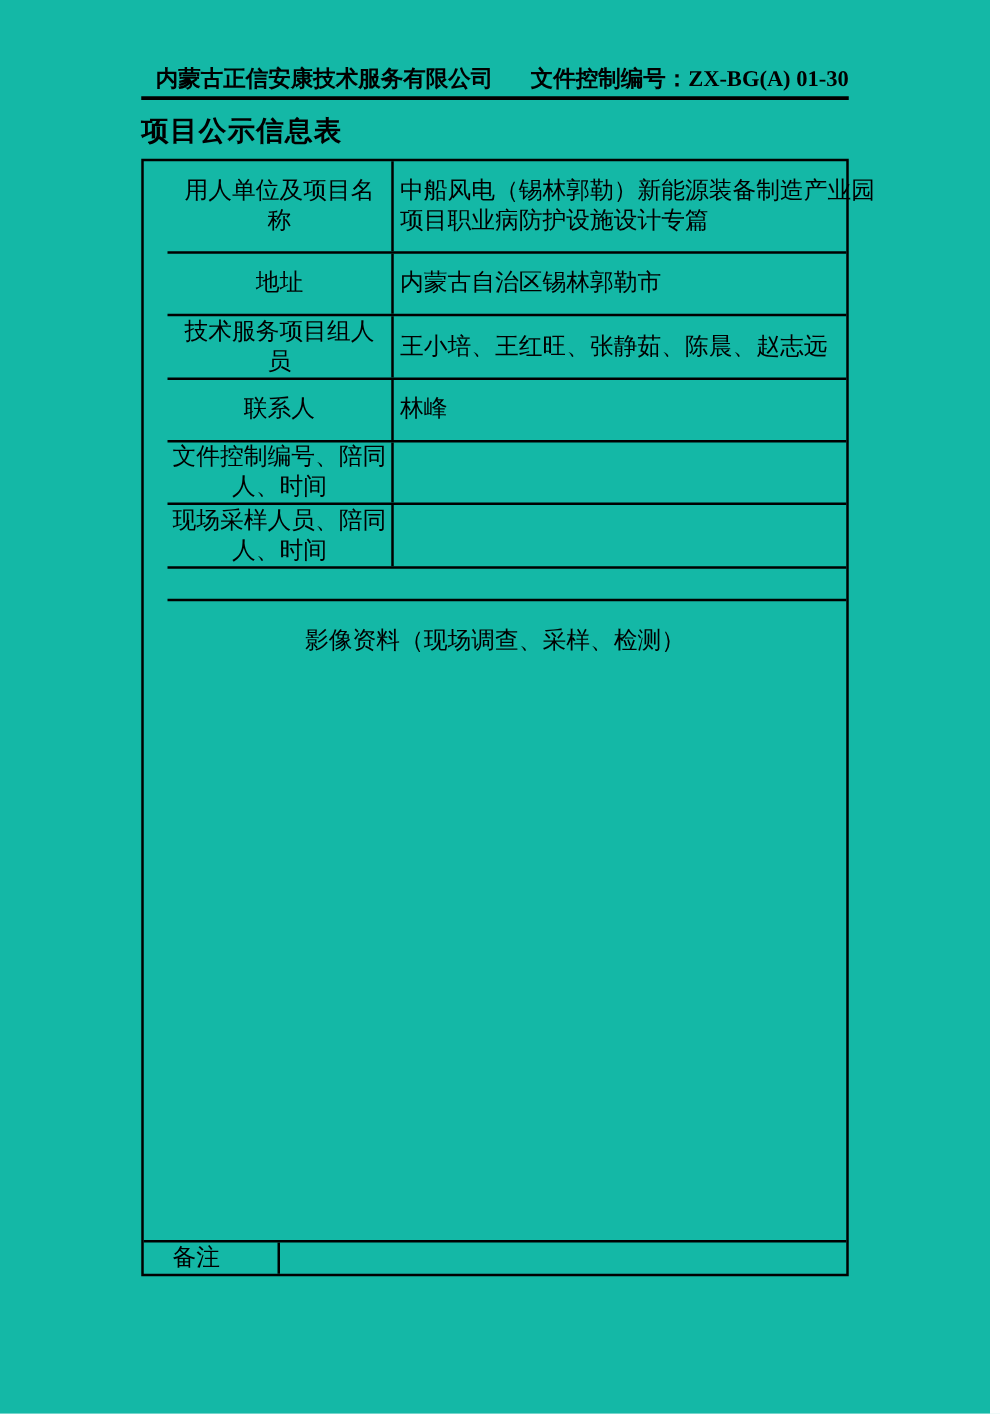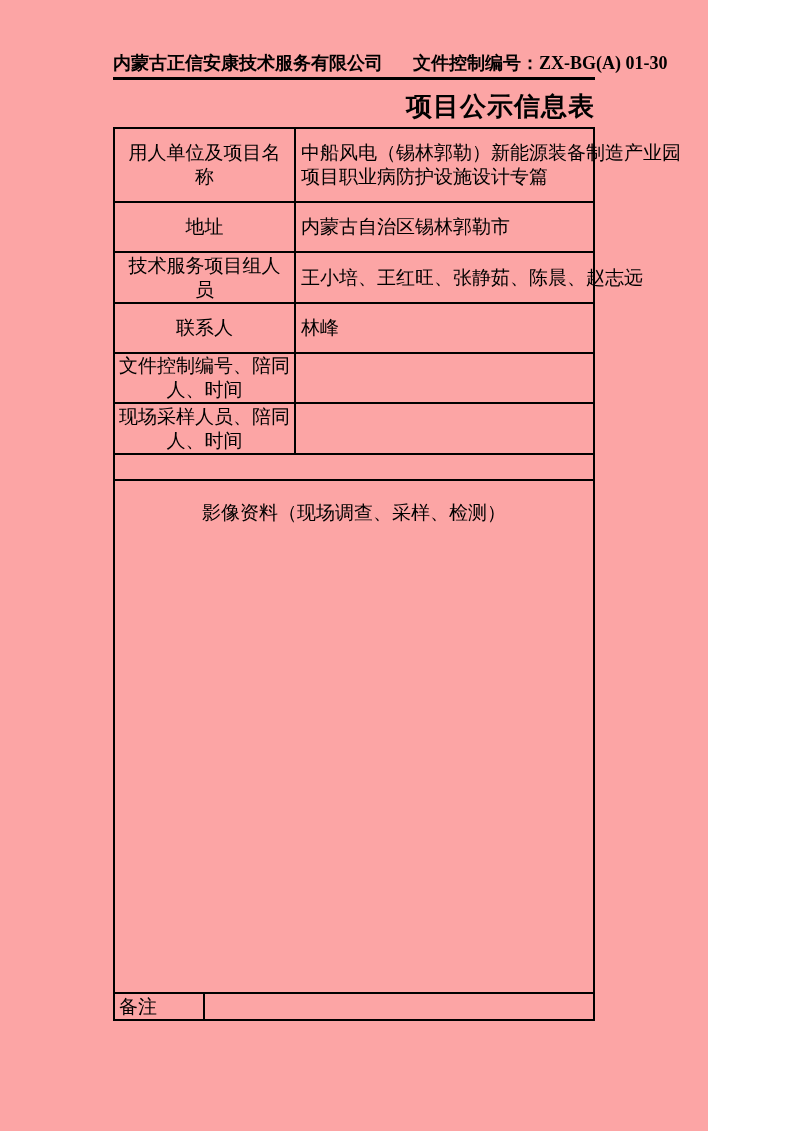--- a/index.html
+++ b/index.html
@@ -1,52 +1,53 @@
 <!DOCTYPE html>
 <html><head>
 <meta charset="utf-8">
 <style>
   html, body { margin: 0; padding: 0; background: #ffffff; }
   .page {
     position: relative;
-    width: 708px;
+    width: 792px;
     height: 1131px;
-    background: #fca5a5;
+    background: #14b8a6;
     color: #000000;
     font-family: "Liberation Serif", "DejaVu Serif", serif;
     box-sizing: border-box;
     padding: 53px 113px 0 113px;
   }
   
   .doc-header {
     border-bottom: 3px solid #000;
     padding-bottom: 4px;
     text-align: right;
     font-weight: bold;
     font-size: 18px;
     line-height: 20px;
     white-space: nowrap;
   }
   .doc-header .header-gap { display: inline-block; width: 30px; }
   
   .page-title {
     margin: 14px 0 7px 0;
-    text-align: right;
-    font-size: 26px;
+    text-align: left;
+    font-size: 22px;
     font-weight: bold;
     line-height: 26px;
     letter-spacing: 1px;
+    font-family: Liberation Mono, monospace;
   }
   
   .tbl {
     border: 2px solid #000;
     font-size: 19px;
     line-height: 24px;
   }
-  .row { display: flex; border-bottom: 2px solid #000; }
+  .row { display: flex; border-bottom: 2px solid #000; margin-left: 19px; }
   .row:last-child { border-bottom: none; }
   .lbl {
     width: 181px;
     flex: 0 0 181px;
     border-right: 2px solid #000;
     display: flex;
     align-items: center;
     justify-content: center;
     text-align: center;
     white-space: pre;

